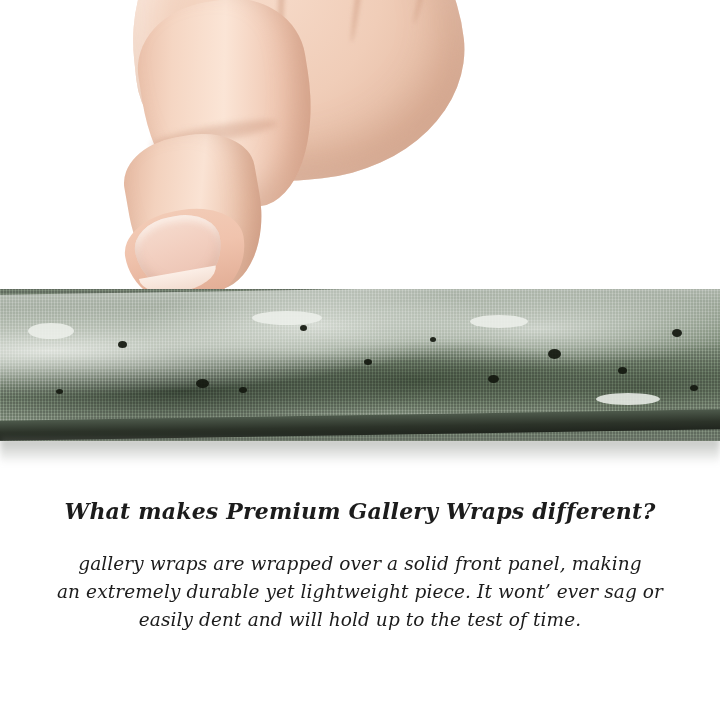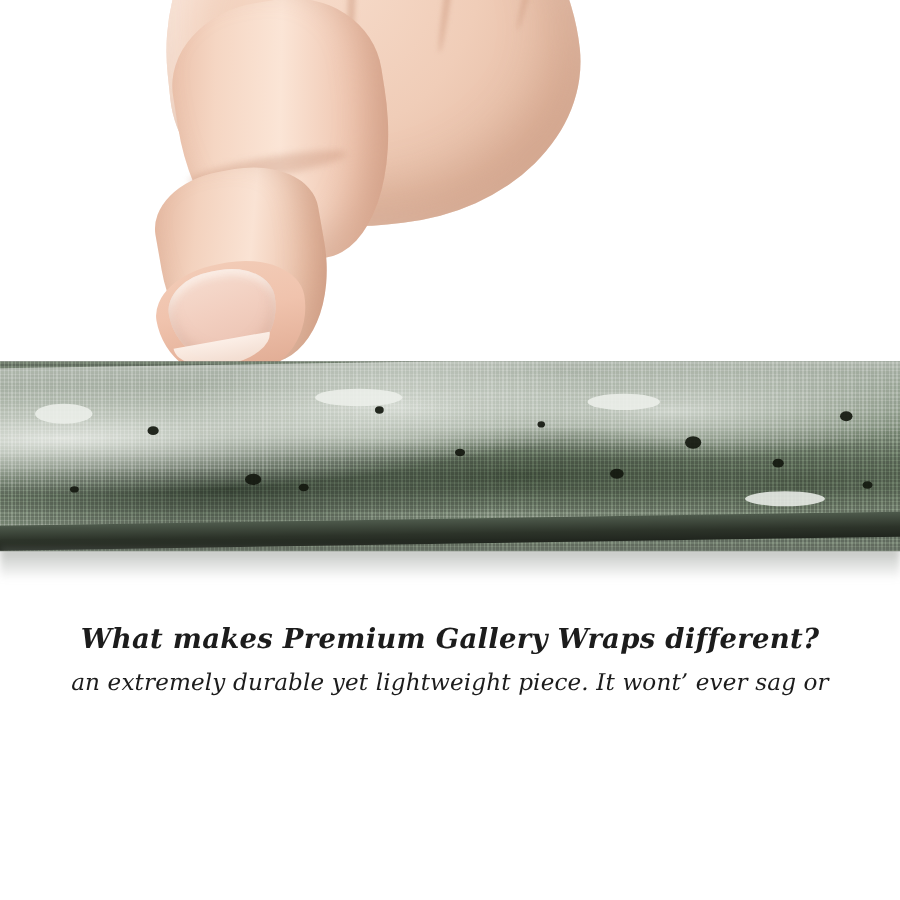--- a/index.html
+++ b/index.html
@@ -204,21 +204,21 @@
     width: 720px;
     text-align: center;
     color: #1c1c1c;
     font-family: "DejaVu Serif", serif;
   }
   .caption-heading {
     font-size: 22px;
     font-style: italic;
     font-weight: 600;
     letter-spacing: .2px;
-    margin-bottom: 9px;
+    margin-bottom: 26px;
   }
   .caption-line {
     font-size: 18.5px;
     font-style: italic;
     line-height: 28px;
     letter-spacing: .1px;
   }
 </style>
 </head>
 <body>
@@ -264,16 +264,18 @@
       <div class="light" style="left:596px; top:104px; width:64px; height:12px;"></div>
 
       <div class="canvas-bottom-edge"></div>
     </div>
 
     <div class="canvas-shadow"></div>
   </div>
 
   <div class="caption-block">
     <div class="caption-heading">What makes Premium Gallery Wraps different?</div>
+    <div class="caption-line">gallery wraps are wrapped over a solid front panel, making</div>
     <div class="caption-line">an extremely durable yet lightweight piece. It wont’ ever sag or</div>
+    <div class="caption-line">easily dent and will hold up to the test of time.</div>
   </div>
 
 </div>
 
 </body></html>

